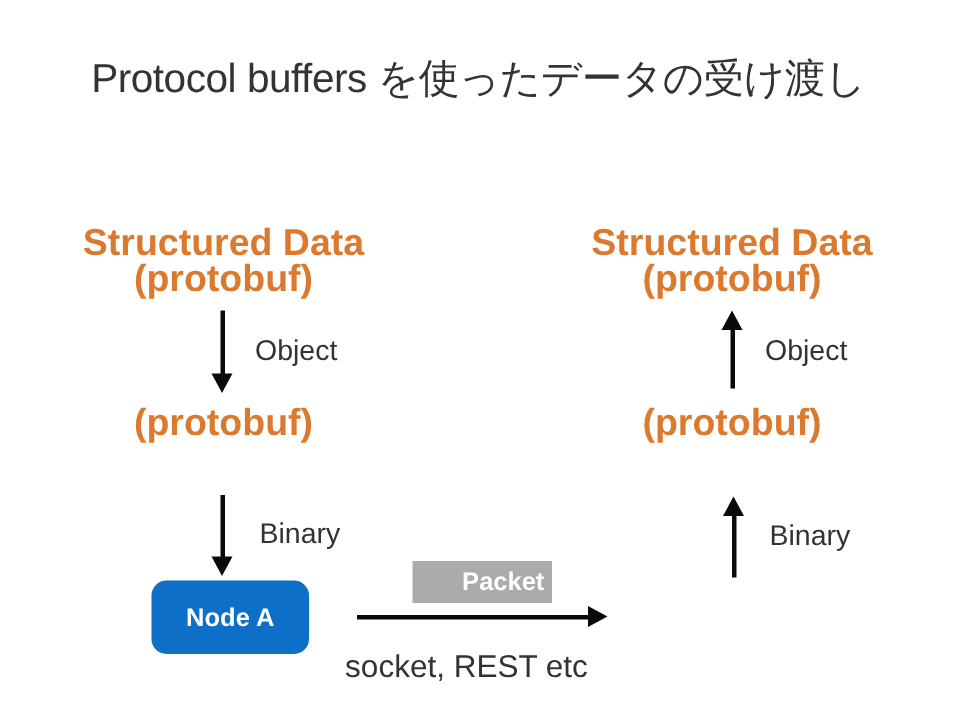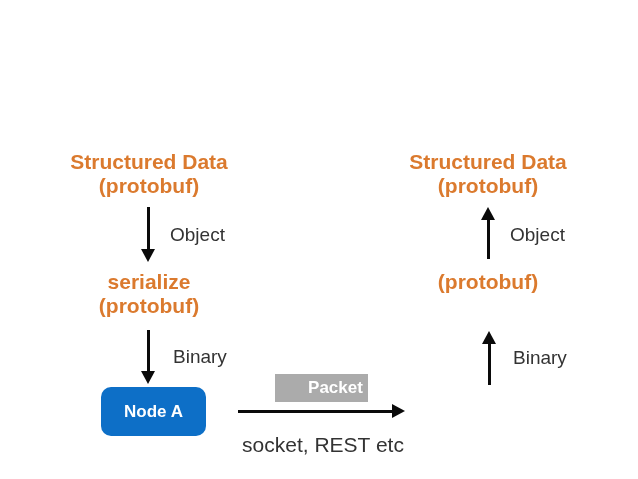--- a/index.html
+++ b/index.html
@@ -25,21 +25,21 @@
     color: #333333;
     font-weight: normal;
   }
 
   .stage-label {
     position: absolute;
     width: 220px;
     text-align: center;
     color: #db7a2e;
     font-weight: bold;
-    font-size: 21px;
+    font-size: 25px;
     line-height: 24px;
   }
   .stage-label .sub { display: block; }
 
   .edge-label {
     position: absolute;
     font-size: 19px;
     color: #333333;
   }
 
@@ -100,21 +100,21 @@
     font-weight: bold;
     font-size: 17px;
     display: flex;
     align-items: center;
     justify-content: center;
     padding-left: 28px;
   }
 
   .transport-label {
     position: absolute;
-    left: 223px;
+    left: 211px;
     top: 433px;
     width: 200px;
     text-align: center;
     font-size: 21px;
     color: #333333;
   }
 
   
   .l-structured { left: 39px; top: 150px; }
   .l-serialize  { left: 39px; top: 270px; }
@@ -139,32 +139,32 @@
 
   
   .c-shaft { left: 238px; top: 410px; width: 155px; }
   .c-head  { left: 392px; top: 404px; }
 </style>
 </head>
 <body>
 
 <div class="slide">
 
+  <div class="slide-title">Protocol buffers を使ったデータの受け渡し</div>
 
   <div class="stage-label l-structured">
     <span>Structured Data</span>
     <span class="sub">(protobuf)</span>
   </div>
 
   <div class="arrow-shaft-v l-arrow1-shaft"></div>
   <div class="arrow-head-down l-arrow1-head"></div>
   <div class="edge-label l-object">Object</div>
 
   <div class="stage-label l-serialize">
-    <span>serialize</span>
     <span class="sub">(protobuf)</span>
   </div>
 
   <div class="arrow-shaft-v l-arrow2-shaft"></div>
   <div class="arrow-head-down l-arrow2-head"></div>
   <div class="edge-label l-binary">Binary</div>
 
   <div class="node-box l-node">
     <span>Node A</span>
   </div>

